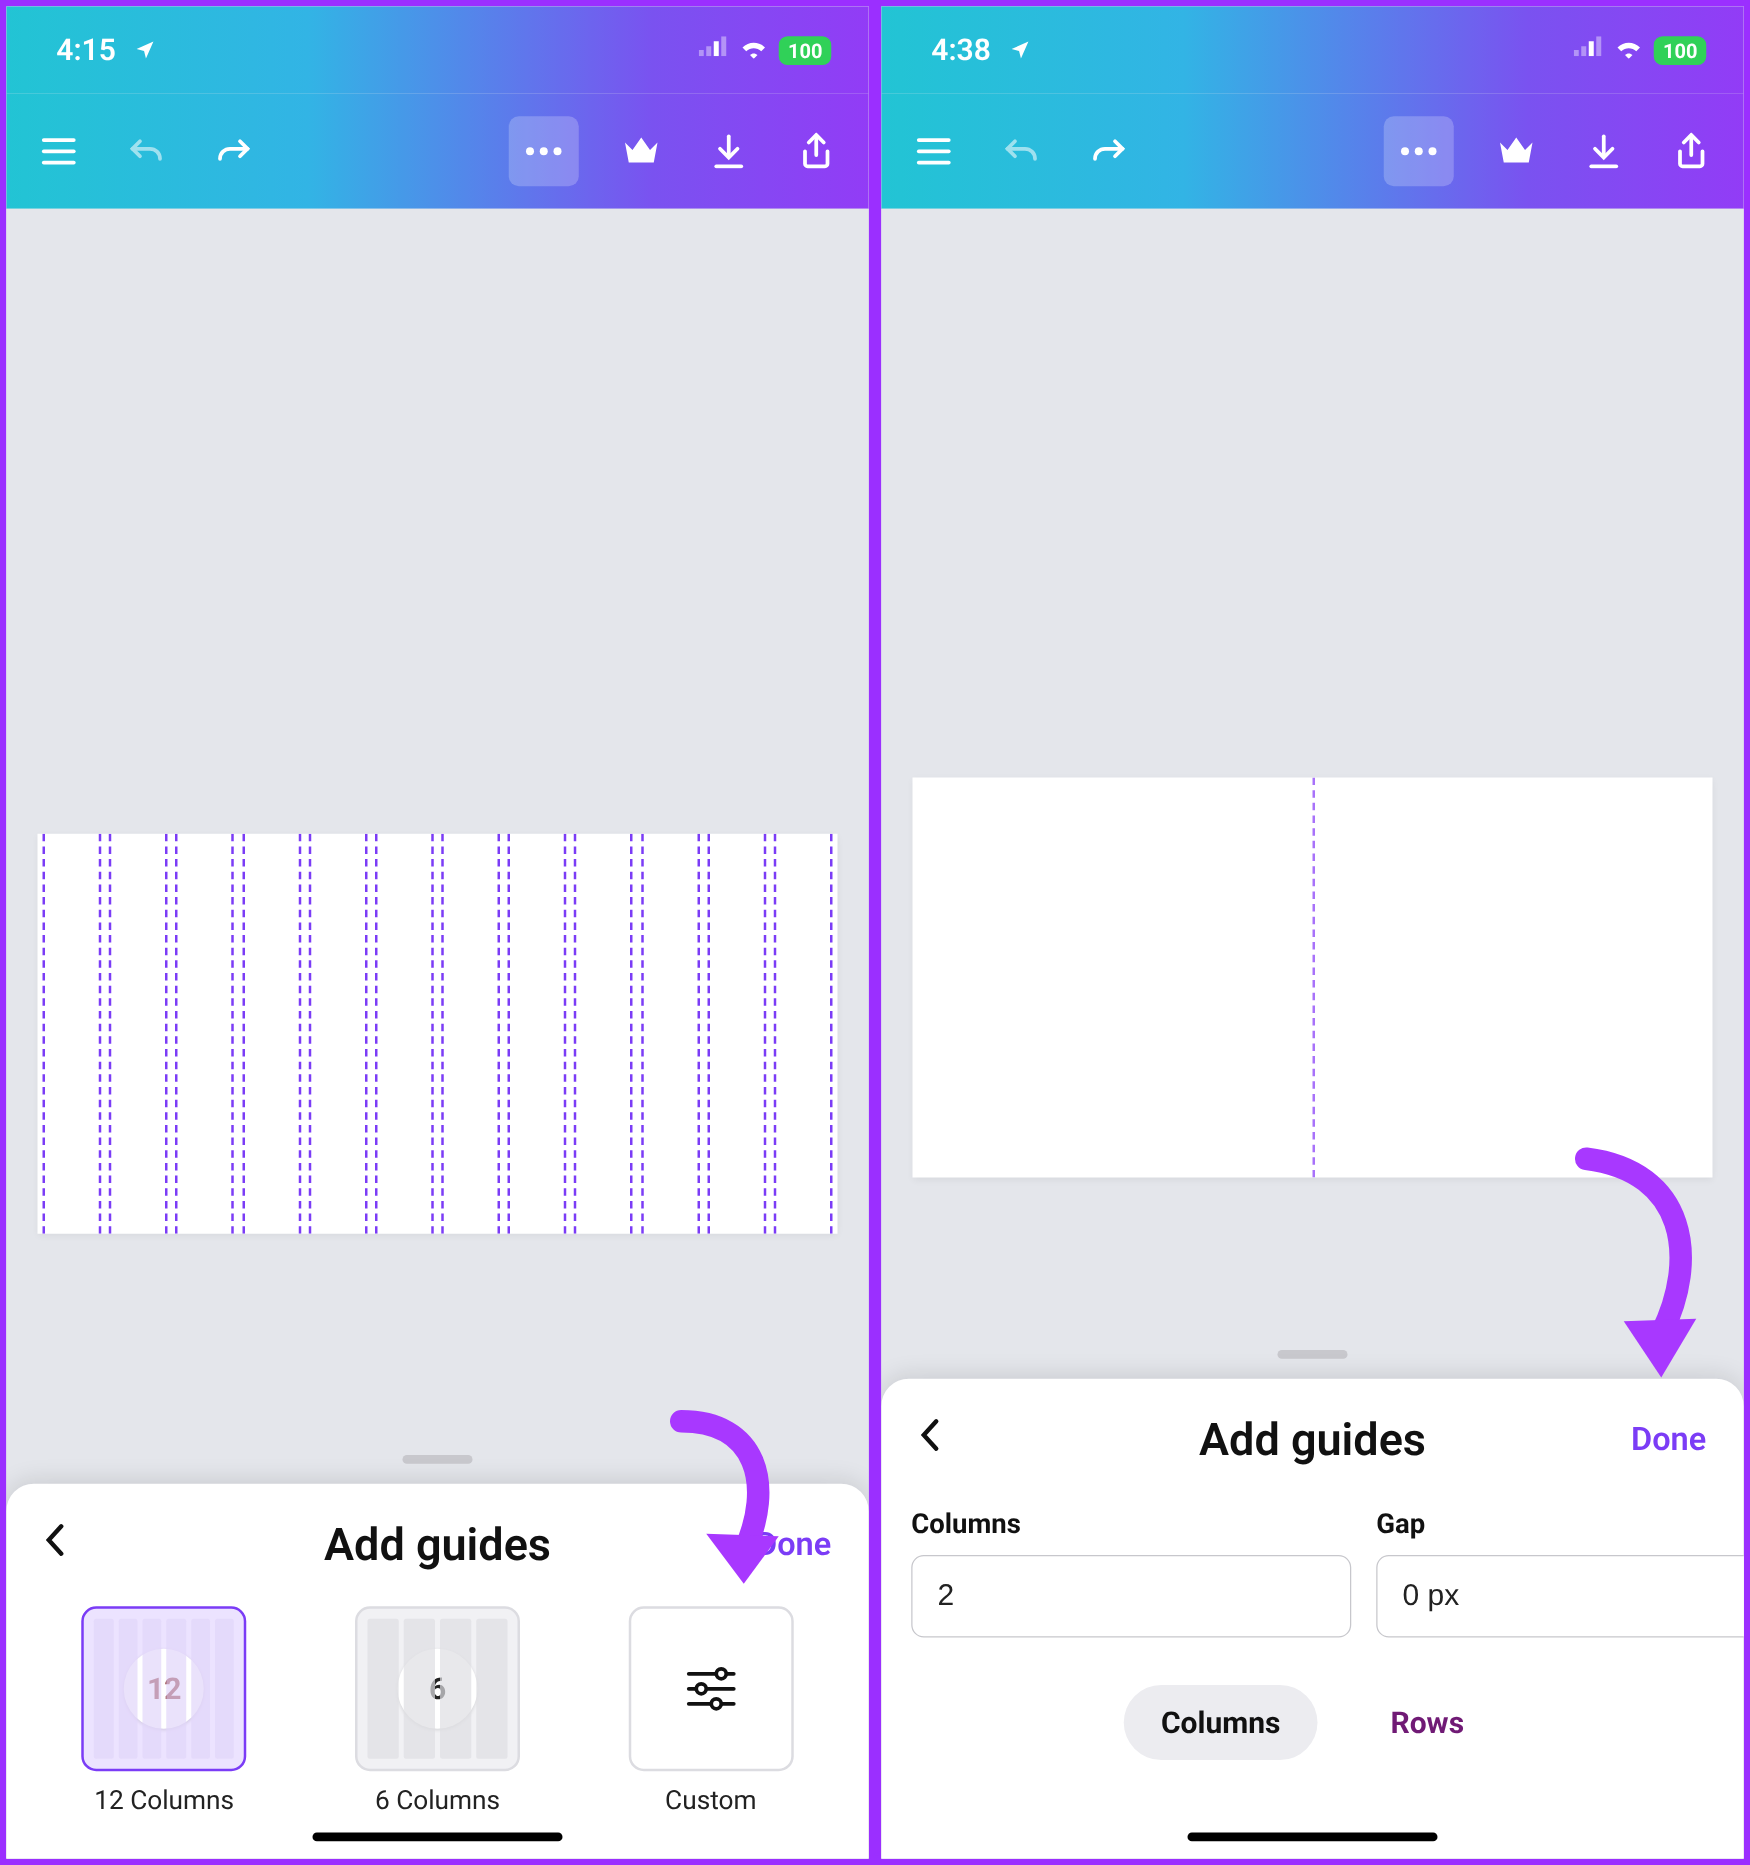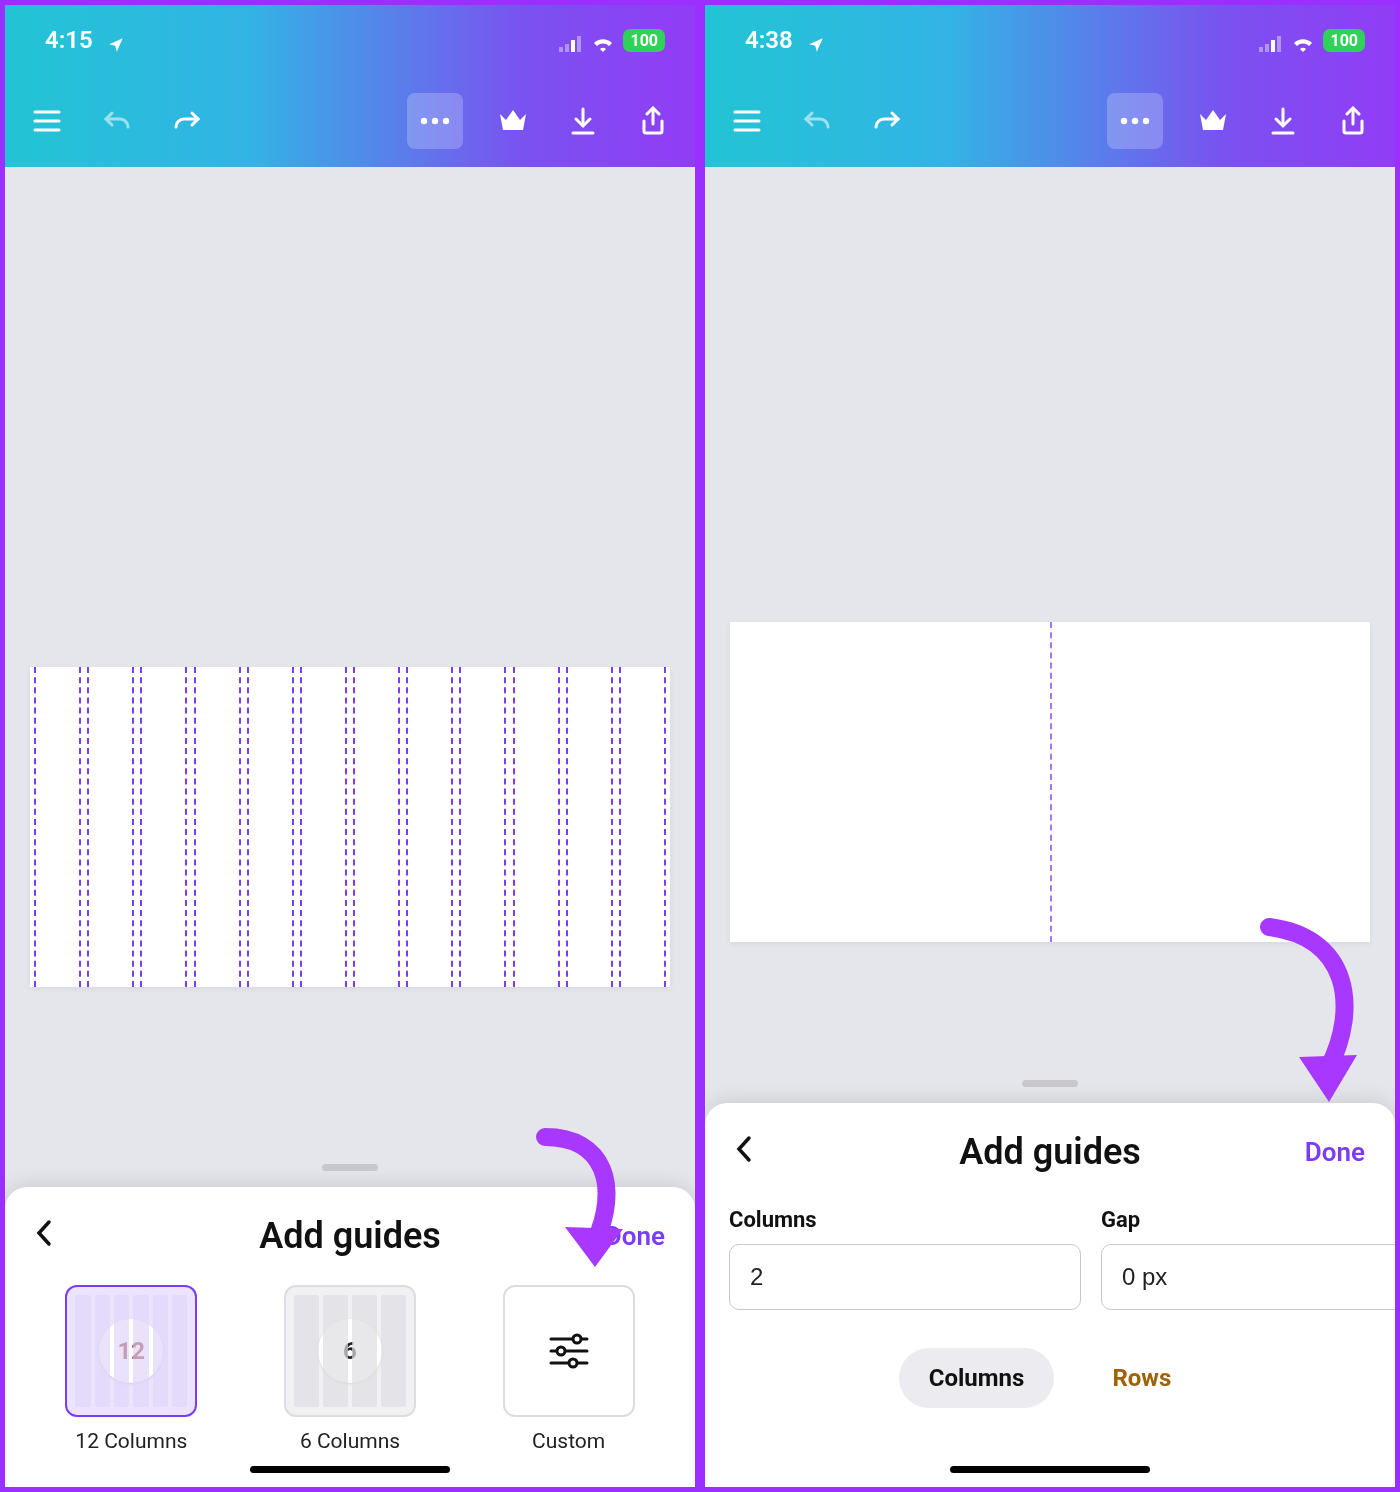--- a/index.html
+++ b/index.html
@@ -23,22 +23,22 @@
   }
   .status-bar {
     height: 70px;
     background: linear-gradient(90deg, #22c4d4 0%, #32b4e5 35%, #7a52f0 75%, #923cf6 100%);
     display: flex;
     align-items: center;
     justify-content: space-between;
     padding: 0 30px 0 40px;
     color: white;
   }
-  .status-time { font-size: 24px; font-weight: 600; display:flex; align-items:flex-end; gap:14px;}
-  .status-right { display: flex; align-items: flex-end; gap: 8px; }
+  .status-time { font-size: 24px; font-weight: 600; display:flex; align-items:center; gap:14px;}
+  .status-right { display: flex; align-items: flex-start; gap: 8px; }
   .battery {
     background: #30d158;
     color: white;
     font-weight: 700;
     font-size: 16px;
     padding: 2px 7px;
     border-radius: 7px;
   }
   .toolbar {
     height: 92px;
@@ -127,21 +127,21 @@
   
   .field-row { display:flex; gap:20px; padding:6px 0 30px 0;}
   .field { flex:1; display:flex; flex-direction:column; gap:12px; }
   .field-label { font-size:22px; font-weight:700; color:#111; }
   .field-input {
     border:1.5px solid #c7c7cc; border-radius:10px;
     padding:18px 20px; font-size:24px; color:#222; background:white;
   }
   .seg { display:flex; justify-content:center; gap:28px; padding-top:8px;}
   .seg-btn {
-    font-size:24px; font-weight:700; color:#a16207;
+    font-size:24px; font-weight:700; color:#701a75;
     padding:16px 30px; border-radius:30px;
   }
   .seg-btn.active { background:#ececf0; color:#111; }
 
   .home-indicator {
     position:absolute; bottom:14px; left:50%; transform:translateX(-50%);
     width:200px; height:7px; background:#000; border-radius:5px;
   }
 
   

